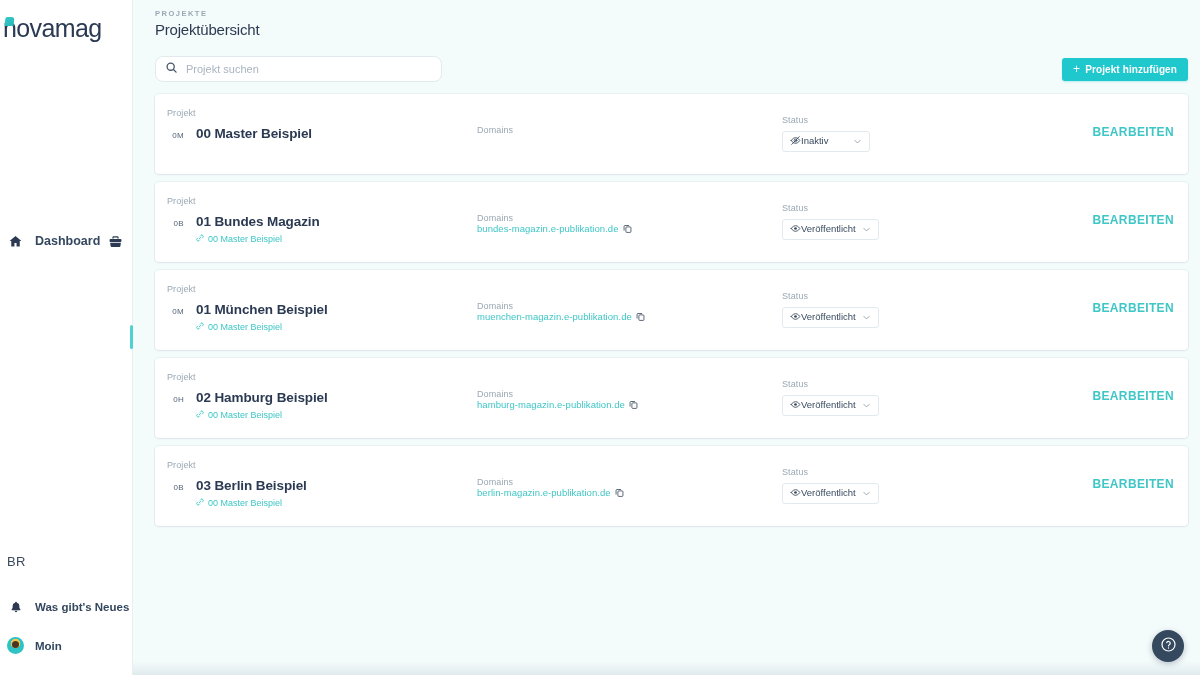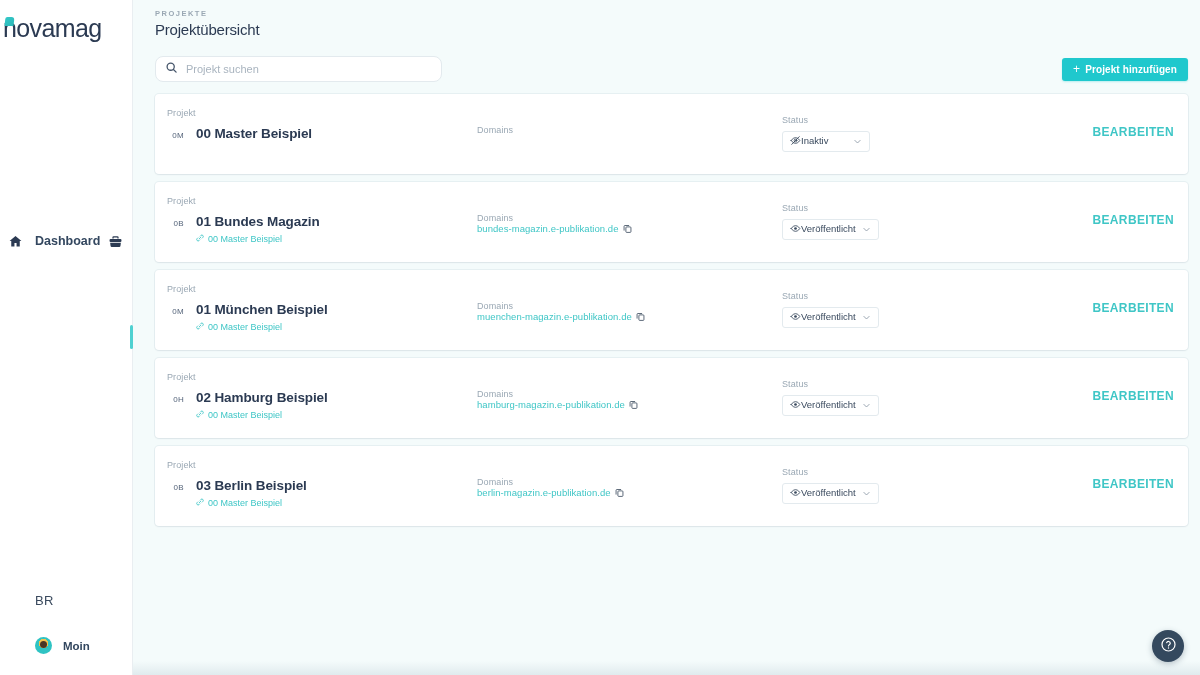--- a/index.html
+++ b/index.html
@@ -100,21 +100,20 @@
     top: 325px;
     width: 3px;
     height: 24px;
     background: #4fd1d1;
     border-radius: 2px;
   }
 
   .sidebar-bottom {
     margin-top: auto;
     padding-bottom: 10px;
-    margin-left: 28px;
   }
   .initials {
     font-size: 13px;
     color: #3a4a5e;
     padding: 0 0 18px 7px;
     letter-spacing: 0.3px;
   }
   .bottom-item {
     display: flex;
     align-items: center;
@@ -440,20 +439,29 @@
         </span>
         <span>Mediathek</span>
       </div>
     </nav>
 
     <div class="side-accent"></div>
 
     <div class="sidebar-bottom">
       <div class="initials">BR</div>
 
+      <div class="bottom-item">
+        <span class="ico">
+          <svg width="14" height="14" viewBox="0 0 24 24" fill="currentColor">
+              <path d="M12 2.8a1.5 1.5 0 0 1 1.5 1.5v.5a5.6 5.6 0 0 1 4.3 5.4v3.3l1.6 2.5a.9.9 0 0 1-.76 1.4H5.36a.9.9 0 0 1-.76-1.4l1.6-2.5V10.2a5.6 5.6 0 0 1 4.3-5.4v-.5A1.5 1.5 0 0 1 12 2.8z"></path>
+              <path d="M9.7 18.6h4.6a2.3 2.3 0 0 1-4.6 0z"></path>
+            </svg>
+        </span>
+        <span>Was gibt's Neues</span>
+      </div>
 
       <div class="bottom-item">
         <span class="mini-avatar"></span>
         <span>Moin</span>
       </div>
     </div>
   </aside>
 
   <main class="main">
 

